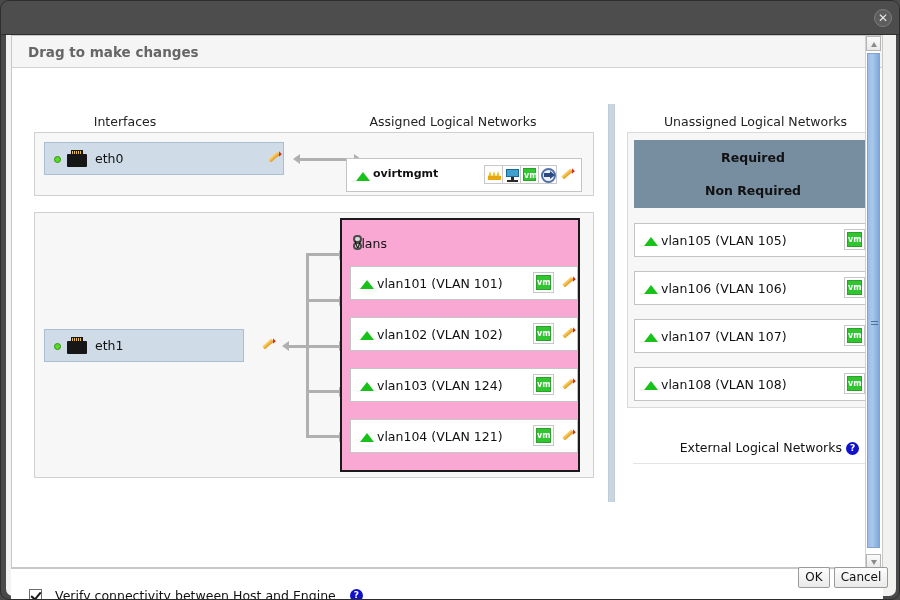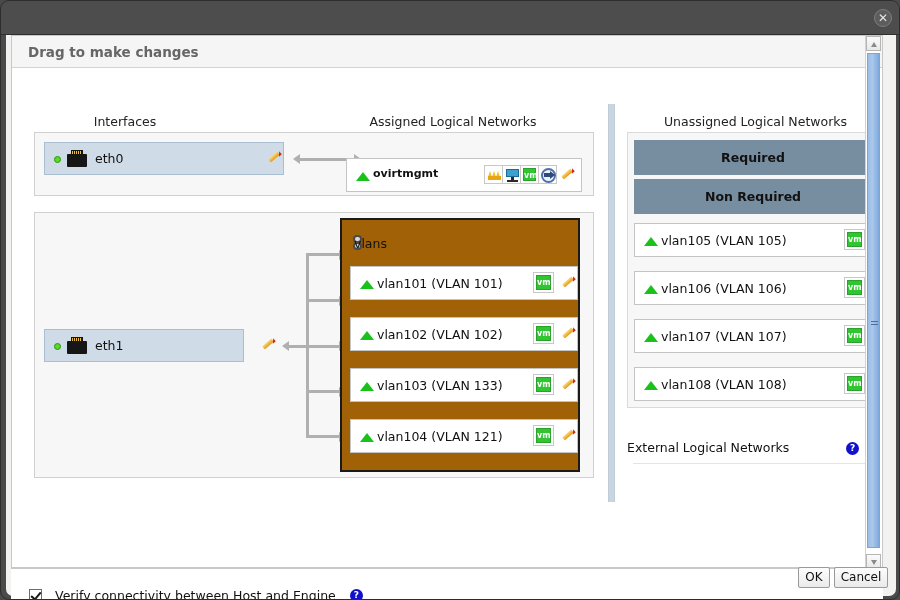--- a/index.html
+++ b/index.html
@@ -288,21 +288,21 @@
     width: 0; height: 0;
     border-top: 4px solid transparent;
     border-bottom: 4px solid transparent;
     border-left: 5px solid #2c4a80;
   }
 
   
   #vlans-box {
     position: absolute; left: 328px; top: 182px;
     width: 240px; height: 254px;
-    background: #a16207;
+    background: #f9a8d4;
     border: 2px solid #1a1a1a;
   }
   #vlans-title {
     position: absolute; left: 12px; top: 16px;
     font-size: 12.5px; color: #111;
     white-space: nowrap;
   }
   #vlans-chain {
     position: absolute; left: 10px; top: 15px;
     width: 11px; height: 17px;
@@ -327,36 +327,36 @@
   .group-band {
     position: absolute; left: 6px;
     width: 238px; height: 35px;
     background: #778da0;
     color: #111111;
     font-size: 12.5px; font-weight: bold;
     text-align: center; line-height: 35px;
     cursor: pointer;
   }
   #band-required { top: 7px; }
-  #band-non-required { top: 46px; }
+  #band-non-required { top: 40px; }
 
   .un-row {
     position: absolute; left: 6px;
     width: 238px; height: 34px;
     background: #ffffff;
     border: 1px solid #c4c4c4;
   }
 
   #external-section {
     position: absolute; left: 615px; top: 398px;
     width: 250px; height: 40px;
   }
   #external-label {
     position: absolute; left: 0; top: 6px;
-    width: 215px; 
+    width: 215px; text-align: right;
     font-size: 12.5px; color: #111;
     white-space: nowrap;
   }
   #external-rule {
     position: absolute; left: 6px; top: 29px;
     width: 238px; height: 1px; background: #e4e4e4;
   }
 
   .help-ico {
     display: inline-block;
@@ -585,21 +585,21 @@
           <span class="net-tri"></span>
           <span class="net-label">vlan102 (VLAN 102)</span>
           <span class="vm-cell" style="left:182px; top:5px;">
               <span class="ico-vm">vm</span>
             </span>
           <span class="pencil" style="left:210px; top:10px;"></span>
         </div>
 
         <div class="net-row" style="left:8px; top:148px; width:228px;">
           <span class="net-tri"></span>
-          <span class="net-label">vlan103 (VLAN 133)</span>
+          <span class="net-label">vlan103 (VLAN 124)</span>
           <span class="vm-cell" style="left:182px; top:5px;">
               <span class="ico-vm">vm</span>
             </span>
           <span class="pencil" style="left:210px; top:10px;"></span>
         </div>
 
         <div class="net-row" style="left:8px; top:199px; width:228px;">
           <span class="net-tri"></span>
           <span class="net-label">vlan104 (VLAN 121)</span>
           <span class="vm-cell" style="left:182px; top:5px;">

